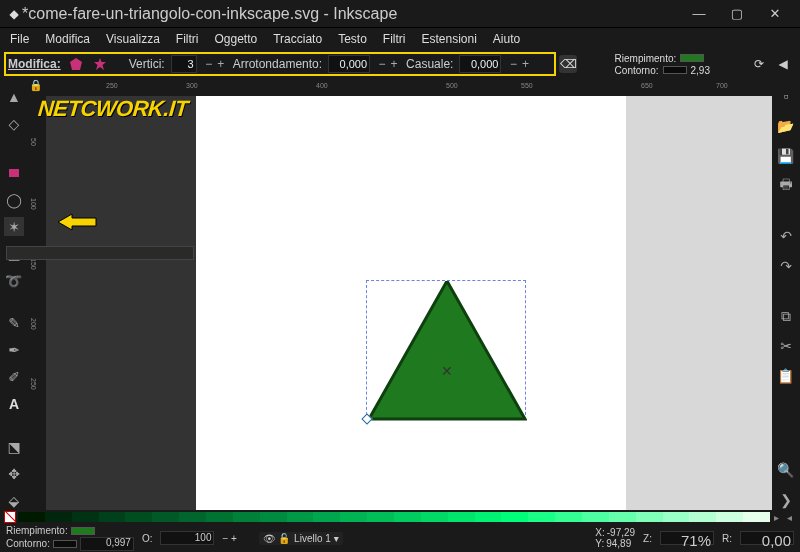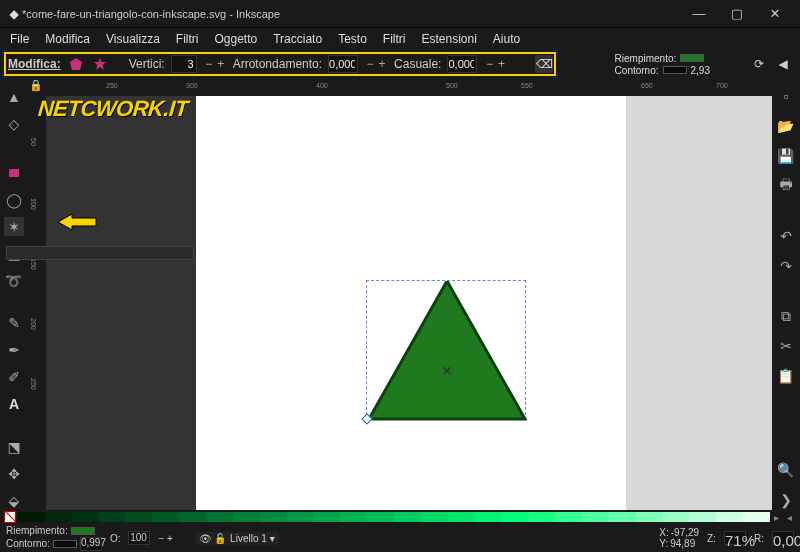--- a/index.html
+++ b/index.html
@@ -1,25 +1,25 @@
 <!DOCTYPE html>
 <html><head>
 <meta charset="utf-8">
 <style>
   * { box-sizing: border-box; margin: 0; padding: 0; }
   body { width: 800px; height: 552px; background: #111; font-family: "Segoe UI", sans-serif; font-size: 12px; color: #ddd; overflow: hidden; position: relative; }
   .titlebar { height: 28px; background: #1a1a1a; display: flex; align-items: center; padding: 0 6px; border-bottom: 1px solid #000; }
-  .titlebar .title { flex: 1; font-size: 11px; color: #ccc; }
+  .titlebar .title { flex: 1; font-size: 16px; color: #ccc; }
   .titlebar .ctrl { width: 38px; height: 20px; display: inline-flex; align-items: center; justify-content: center; color: #ccc; font-size: 13px; }
   .menubar { height: 22px; background: #1a1a1a; display: flex; align-items: center; padding: 0 4px; gap: 4px; }
   .menubar .item { padding: 2px 6px; color: #ddd; font-size: 12px; }
   .tool-options { height: 28px; background: #1a1a1a; display: flex; align-items: center; padding: 0 8px; gap: 6px; font-size: 12px; position: relative; }
   .hl-box { position: absolute; left: 4px; top: 2px; height: 24px; width: 552px; border: 2px solid #f7d400; pointer-events: none; }
   .tool-options .lbl { color: #ccc; }
-  .tool-options .numfield { width: 30px; height: 18px; background: #111; color: #eee; border: 1px solid #333; font-size: 11px; text-align: right; padding-right: 2px; }
+  .tool-options .numfield { width: 42px; height: 18px; background: #111; color: #eee; border: 1px solid #333; font-size: 11px; text-align: right; padding-right: 2px; }
   .tool-options .numfield.sm { width: 26px; }
   .tool-options .plusminus { display: inline-flex; }
   .tool-options .pmbtn { width: 12px; height: 18px; display: inline-flex; align-items: center; justify-content: center; color: #aaa; font-size: 12px; }
   .tool-options .iconbtn { width: 18px; height: 18px; display: inline-flex; align-items: center; justify-content: center; }
   .fill-stroke-box { position: absolute; right: 90px; top: 0; height: 28px; display: flex; flex-direction: column; justify-content: center; font-size: 10px; gap: 1px; }
   .fsline { display: flex; align-items: center; gap: 4px; }
   .fssw { width: 24px; height: 8px; border: 1px solid #555; }
   .right-group { position: absolute; right: 8px; top: 0; height: 28px; display: flex; align-items: center; gap: 6px; }
 
   .workarea { position: relative; height: 432px; display: flex; }
@@ -52,21 +52,21 @@
   .palette-row { height: 14px; background: #1a1a1a; display: flex; align-items: center; padding: 0 4px; }
   .none-sw { width: 12px; height: 12px; background: #fff; position: relative; margin-right: 2px; }
   .none-sw::after { content: ""; position: absolute; left: 0; top: 0; right: 0; bottom: 0; border: 1px solid #c00; }
   .none-sw::before { content: ""; position: absolute; left: -1px; top: 5px; width: 15px; height: 1px; background: #c00; transform: rotate(45deg); }
   .palette { flex: 1; height: 10px; display: flex; }
   .palette span { flex: 1; height: 10px; }
   .paltri { color:#888; font-size:10px; padding:0 4px;}
 
   .statusbar { height: 28px; background: #1a1a1a; display: flex; align-items: center; padding: 0 6px; gap: 8px; font-size: 10px; color: #ccc; }
   .statusbar .st-sw { width: 24px; height: 8px; border: 1px solid #555; }
-  .statusbar .st-num { width: 22px; height: 14px; background: #111; border: 1px solid #333; text-align: center; padding-right: 2px; font-size: 10px; }
+  .statusbar .st-num { width: 54px; height: 14px; background: #111; border: 1px solid #333; text-align: right; padding-right: 2px; font-size: 10px; }
   .statusbar .zoomfield { font-size: 15px; }
   .statusbar .flex { flex: 1; }
   .layersbtn { display: flex; align-items: center; gap: 3px; background:#222; padding:1px 4px; border-radius:2px;}
   .coords { display: flex; flex-direction: column; line-height: 11px; font-size: 10px; }
   .coords div { display: flex; gap: 2px; }
 </style>
 </head>
 <body>
 
 <div class="titlebar">

